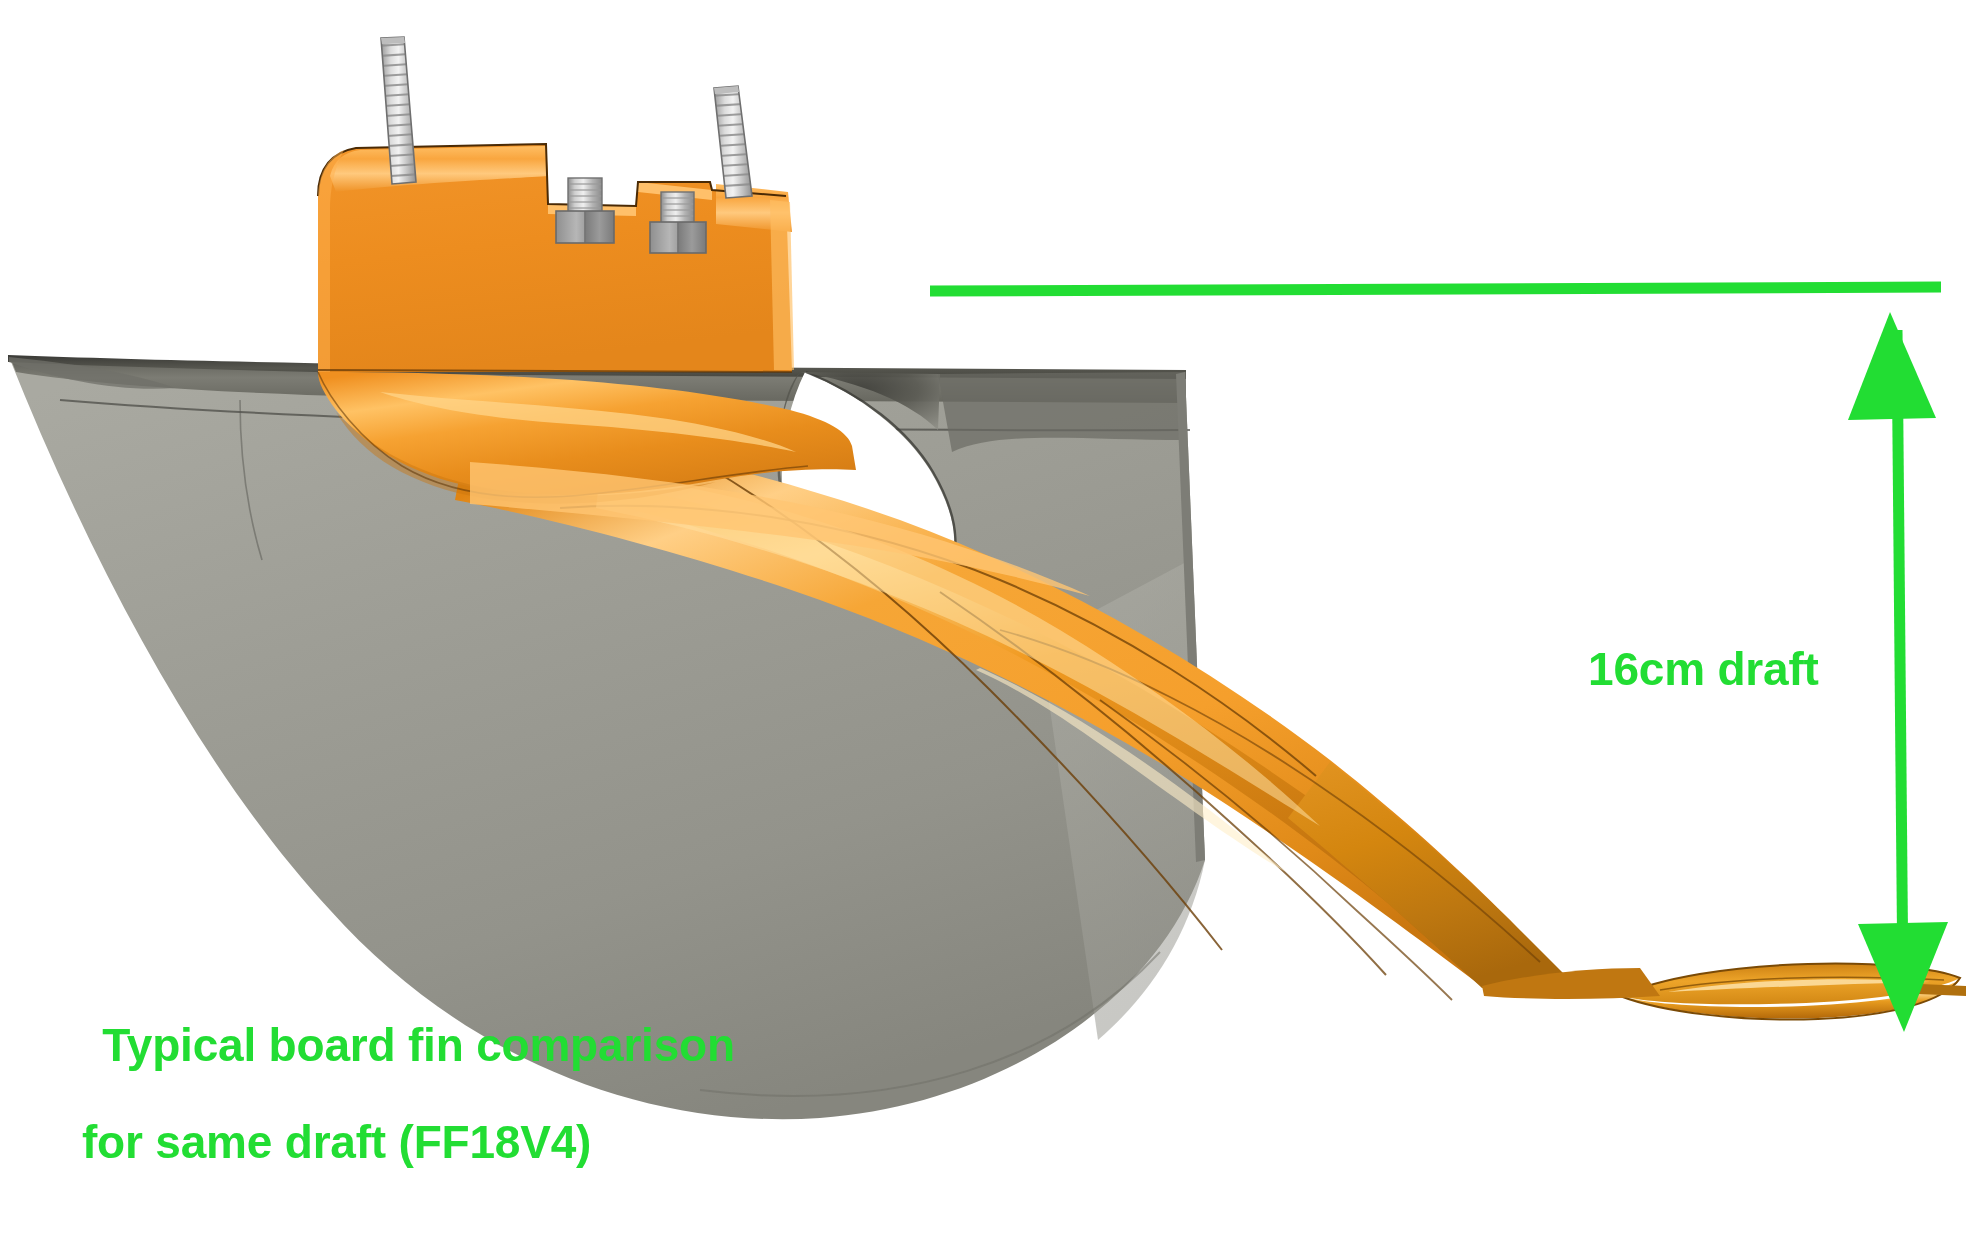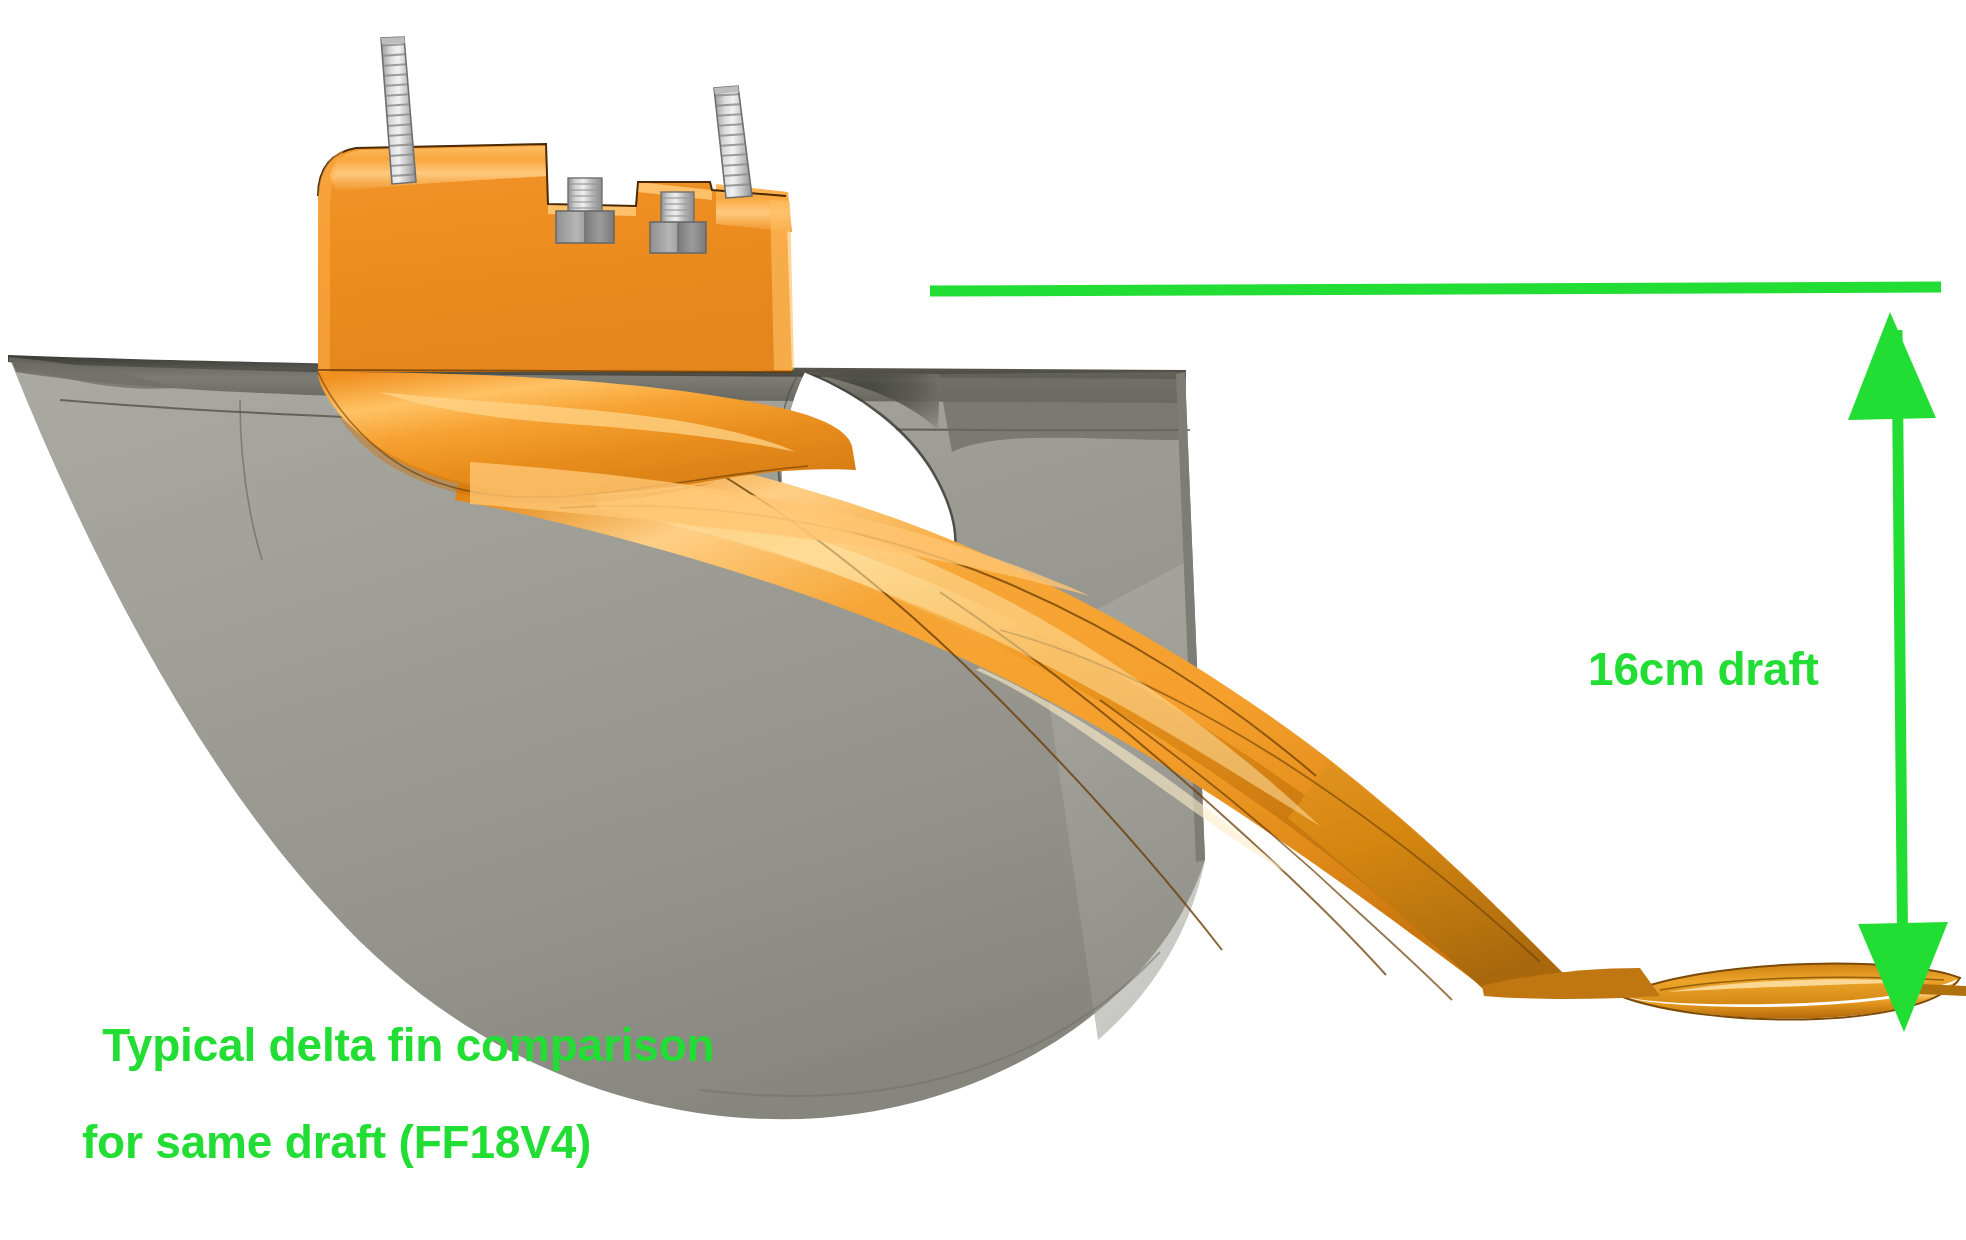--- a/index.html
+++ b/index.html
@@ -407,17 +407,17 @@
 
       <path d="M1890,312 L1936,418 L1848,420 Z" fill="#22dd33"></path>
 
       <path d="M1904,1032 L1858,924 L1948,922 Z" fill="#22dd33"></path>
     </g>
   </svg>
 
   <div class="anno-text" id="draft-label" style="color: rgb(34, 221, 51);">16cm draft</div>
 
   <div class="anno-text" id="caption-block" style="color: rgb(34, 221, 51);">
-    <span class="line1">Typical delta fin comparison</span>
+    <span class="line1">Typical board fin comparison</span>
     <span class="line2">for same draft (FF18V4)</span>
   </div>
 
 </div>
 
 </body></html>

